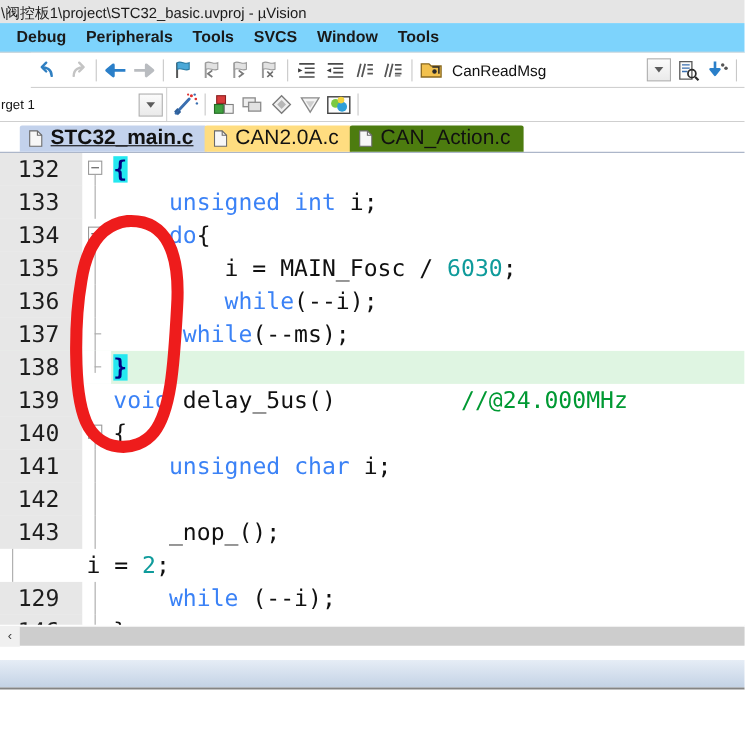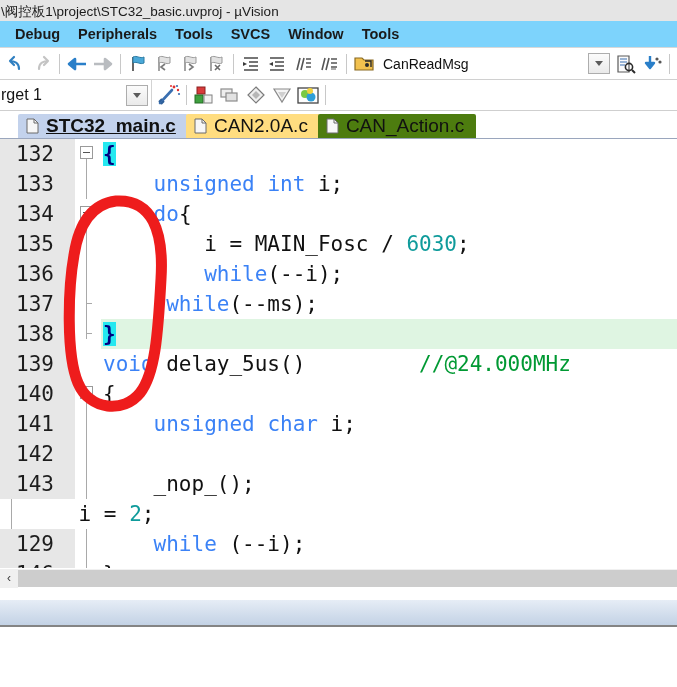--- a/index.html
+++ b/index.html
@@ -52,20 +52,21 @@
 
   
   .toolbar {
     height: 32px;
     background: #ffffff;
     border-bottom: 1px solid #d0d0d0;
     display: flex;
     align-items: center;
     padding: 0 3px;
     overflow: hidden;
+    margin-left: 28px;
   }
   .tb-btn {
     width: 26px; height: 26px;
     display: flex; align-items: center; justify-content: center;
     flex: 0 0 auto;
     cursor: default;
     border: 1px solid transparent;
     border-radius: 2px;
   }
   .tb-sep {
@@ -94,21 +95,21 @@
   }
   .target-box {
     width: 152px;
     height: 31px;
     display: flex;
     align-items: center;
     border-right: 1px solid #d3d3d3;
     padding-left: 1px;
   }
   .target-text {
-    font-size: 16px;
+    font-size: 12px;
     color: #141414;
     white-space: nowrap;
     flex: 1 1 auto;
     overflow: hidden;
   }
   .combo-arrow {
     width: 22px; height: 21px;
     border: 1px solid #adadad;
     background: linear-gradient(#fbfbfb,#eaeaea);
     display: flex; align-items: center; justify-content: center;

